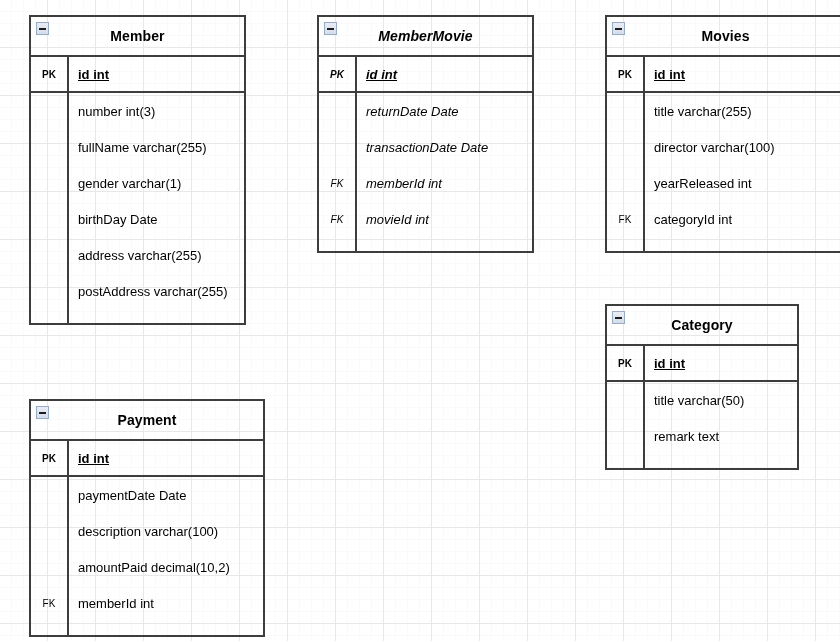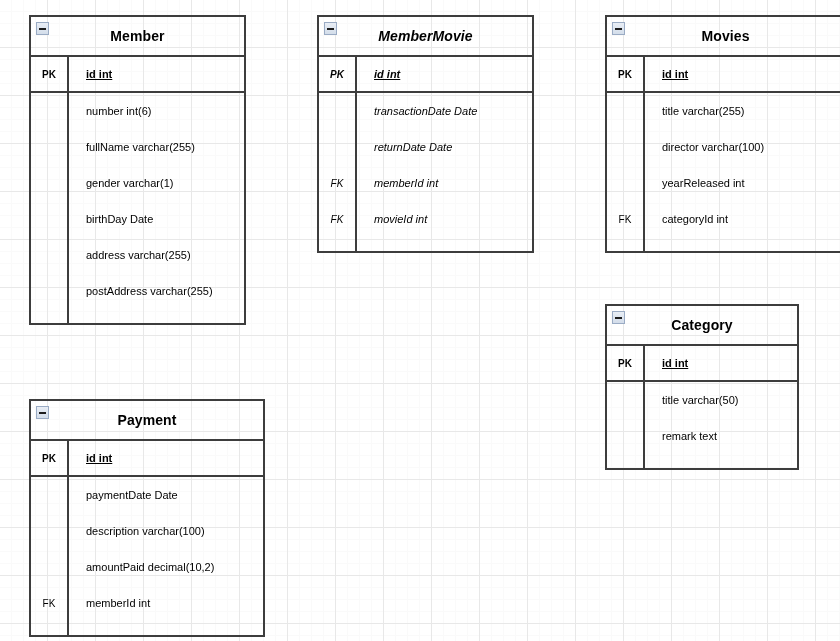--- a/index.html
+++ b/index.html
@@ -104,22 +104,22 @@
     font-size: 10px;
     color: #000000;
   }
   .cell-key.bold { font-weight: bold; }
   .cell-attr {
     box-sizing: border-box;
     flex: 1 1 auto;
     height: 100%;
     display: flex;
     align-items: center;
-    padding-left: 17px;
-    font-size: 11px;
+    padding-left: 9px;
+    font-size: 13px;
     color: #000000;
     white-space: nowrap;
   }
   .cell-attr.pk-name {
     font-weight: bold;
     text-decoration: underline;
   }
   
   .tail {
     display: flex;
@@ -142,21 +142,21 @@
         <div class="collapse-icon"></div>
         <div class="entity-title-text">Member</div>
       </div>
       <div class="rows">
         <div class="row pk-row">
           <div class="cell-key bold">PK</div>
           <div class="cell-attr pk-name">id int</div>
         </div>
         <div class="row">
           <div class="cell-key"></div>
-          <div class="cell-attr">number int(6)</div>
+          <div class="cell-attr">number int(3)</div>
         </div>
         <div class="row">
           <div class="cell-key"></div>
           <div class="cell-attr">fullName varchar(255)</div>
         </div>
         <div class="row">
           <div class="cell-key"></div>
           <div class="cell-attr">gender varchar(1)</div>
         </div>
         <div class="row">
@@ -182,25 +182,25 @@
         <div class="collapse-icon"></div>
         <div class="entity-title-text">MemberMovie</div>
       </div>
       <div class="rows">
         <div class="row pk-row">
           <div class="cell-key bold">PK</div>
           <div class="cell-attr pk-name">id int</div>
         </div>
         <div class="row">
           <div class="cell-key"></div>
+          <div class="cell-attr">returnDate Date</div>
+        </div>
+        <div class="row">
+          <div class="cell-key"></div>
           <div class="cell-attr">transactionDate Date</div>
-        </div>
-        <div class="row">
-          <div class="cell-key"></div>
-          <div class="cell-attr">returnDate Date</div>
         </div>
         <div class="row">
           <div class="cell-key">FK</div>
           <div class="cell-attr">memberId int</div>
         </div>
         <div class="row">
           <div class="cell-key">FK</div>
           <div class="cell-attr">movieId int</div>
         </div>
         <div class="tail">

